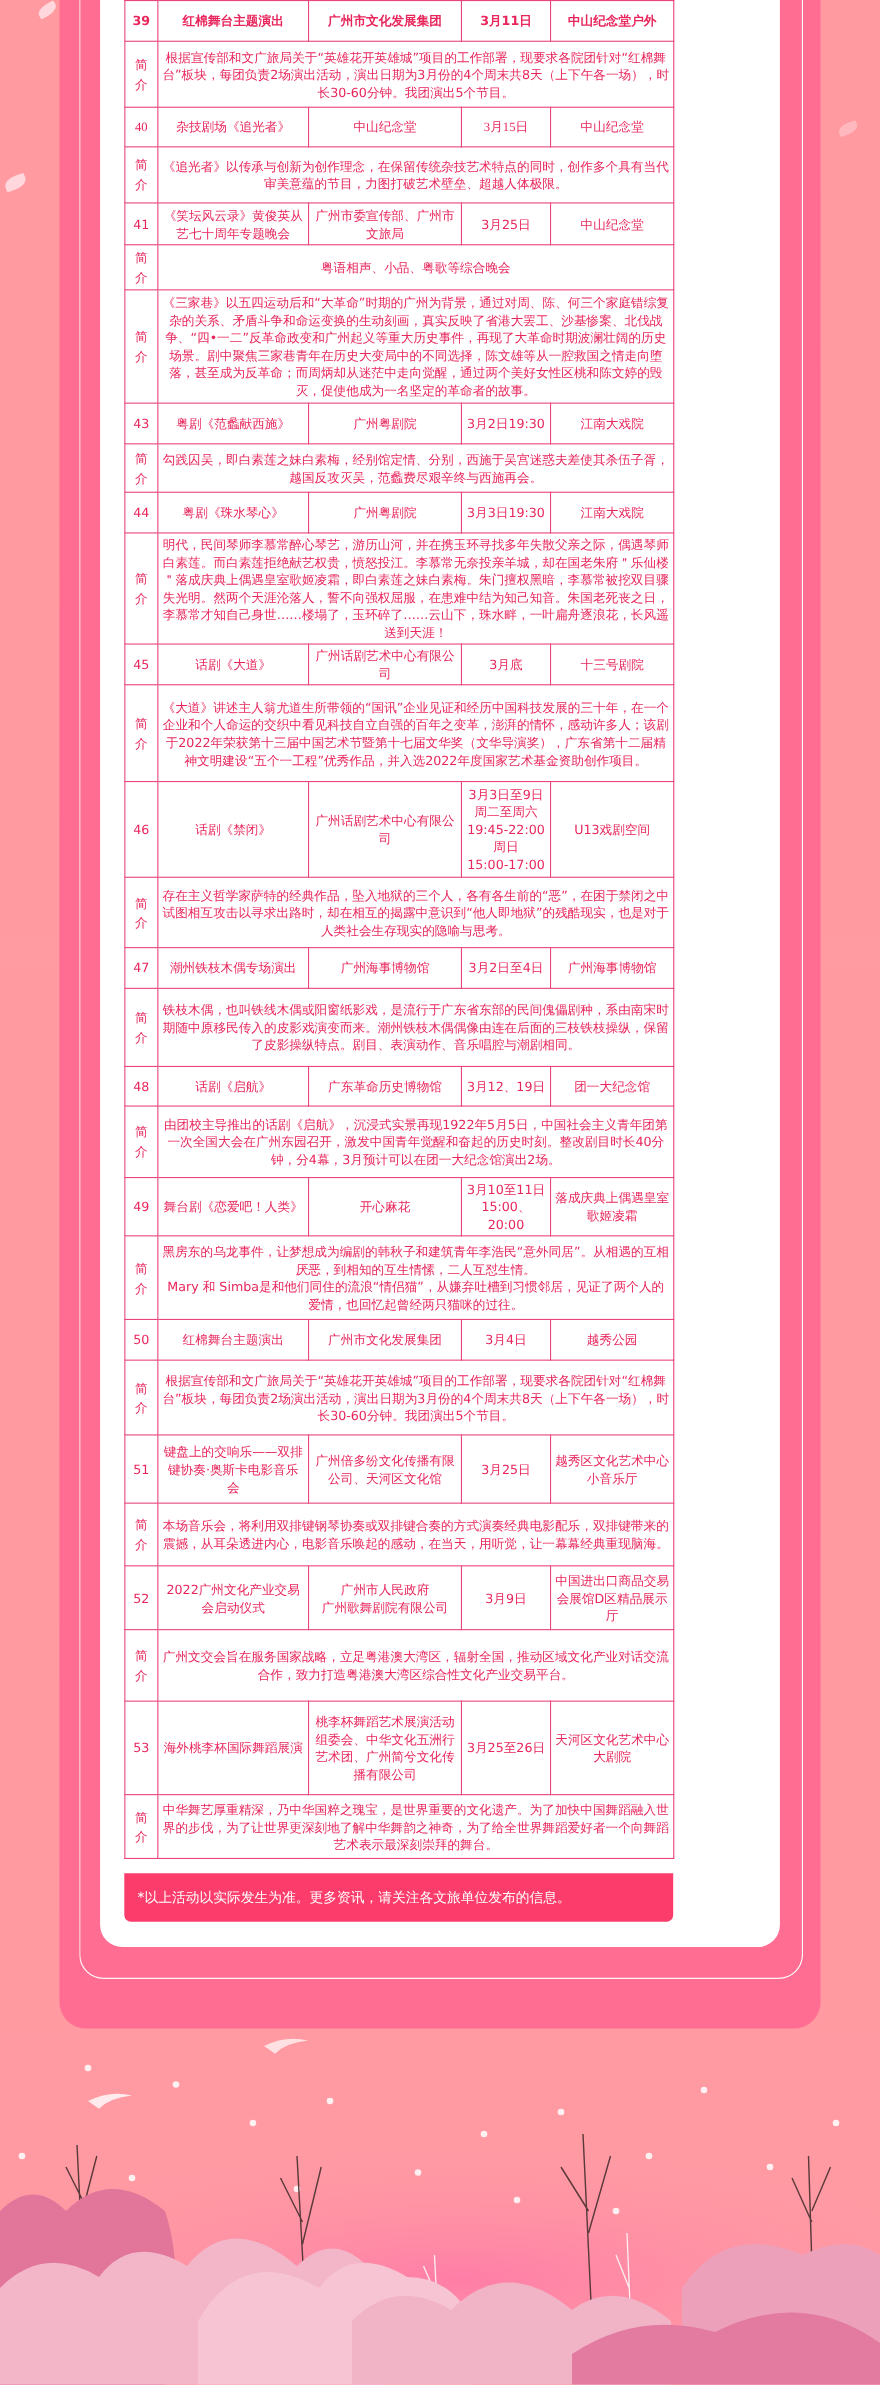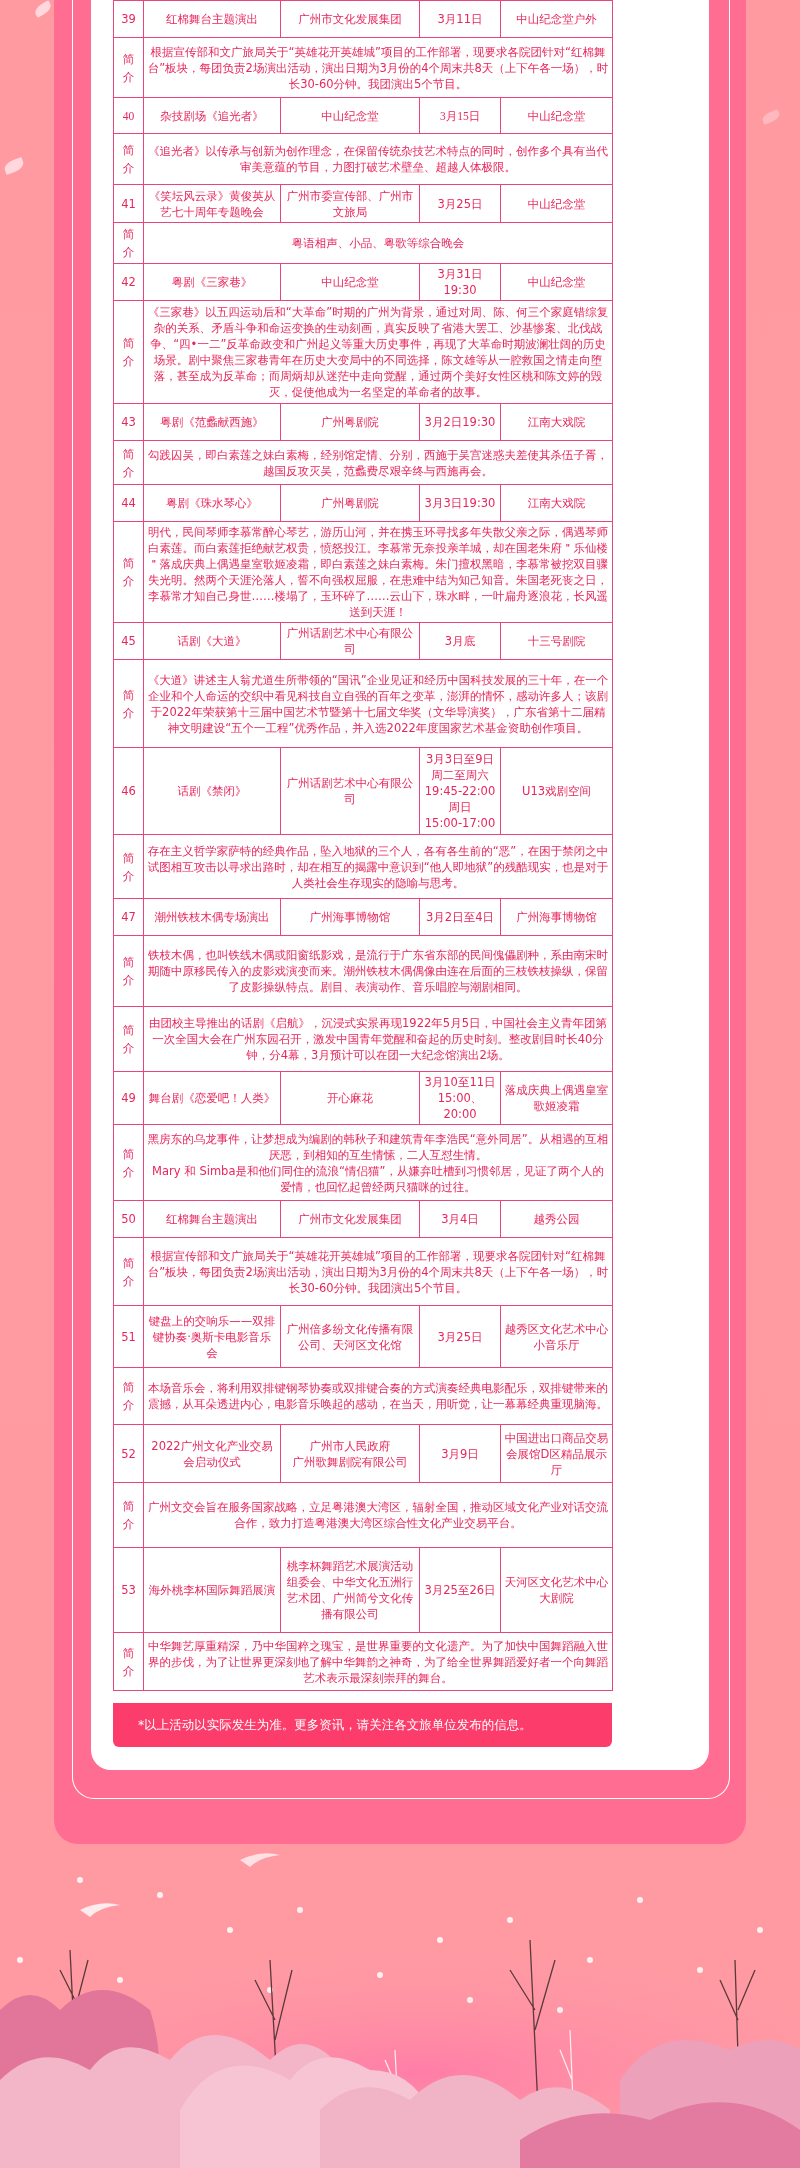--- a/index.html
+++ b/index.html
@@ -29,21 +29,21 @@
   table.events td {
     border: 1.5px solid #e8457a; text-align: center; vertical-align: middle;
     padding: 2px 3px; box-sizing: border-box;
   }
   td.no { color: #e8265c; }
   td.tag { line-height: 18px; }
   td.desc { padding: 4px 6px; }
   .footer-bar {
     position: absolute; left: 113px; top: 1703px; width: 499px; height: 44px;
     background: #fc3d6b; border-radius: 0 0 6px 6px; color: #ffffff;
-    font-size: 12.5px; line-height: 44px; box-sizing: border-box; padding-left: 25px;
+    font-size: 12.5px; line-height: 44px; box-sizing: border-box; padding-left: 12px;
   }
   .scene { position: absolute; left: 0; top: 1850px; width: 800px; height: 318px; overflow: hidden; }
 </style>
 </head>
 <body>
 
 <div class="petal" style="left:34px;top:4px;width:18px;height:10px;transform:rotate(-30deg);"></div>
 <div class="petal" style="left:4px;top:160px;width:20px;height:12px;transform:rotate(-20deg);"></div>
 <div class="petal" style="left:762px;top:112px;width:18px;height:10px;transform:rotate(-20deg);opacity:0.5"></div>
 
@@ -53,21 +53,21 @@
 
 <table class="events">
   <colgroup>
     <col style="width:30px">
       <col style="width:137px">
       <col style="width:139px">
       <col style="width:81px">
       <col style="width:112px">
   </colgroup>
   <tbody id="events-body">
-      <tr style="height: 37px;">
+      <tr style="height: 37px; font-weight: bold;">
         <td class="no">39</td>
         <td class="name">红棉舞台主题演出</td>
         <td class="organizer">广州市文化发展集团</td>
         <td class="date">3月11日</td>
         <td class="venue">中山纪念堂户外</td>
       </tr>
       <tr style="height: 60px;">
         <td class="tag">
           <div>简</div>
           <div>介</div>
@@ -94,27 +94,20 @@
         <td class="organizer">广州市委宣传部、广州市文旅局</td>
         <td class="date">3月25日</td>
         <td class="venue">中山纪念堂</td>
       </tr>
       <tr style="height: 41px;">
         <td class="tag">
           <div>简</div>
           <div>介</div>
         </td>
         <td class="desc" colspan="4">粤语相声、小品、粤歌等综合晚会</td>
-      </tr>
-      <tr style="height: 37px;">
-        <td class="no">42</td>
-        <td class="name">粤剧《三家巷》</td>
-        <td class="organizer">中山纪念堂</td>
-        <td class="date">3月31日19:30</td>
-        <td class="venue">中山纪念堂</td>
       </tr>
       <tr style="height: 103px;">
         <td class="tag">
           <div>简</div>
           <div>介</div>
         </td>
         <td class="desc" colspan="4">《三家巷》以五四运动后和“大革命”时期的广州为背景，通过对周、陈、何三个家庭错综复杂的关系、矛盾斗争和命运变换的生动刻画，真实反映了省港大罢工、沙基惨案、北伐战争、“四•一二”反革命政变和广州起义等重大历史事件，再现了大革命时期波澜壮阔的历史场景。剧中聚焦三家巷青年在历史大变局中的不同选择，陈文雄等从一腔救国之情走向堕落，甚至成为反革命；而周炳却从迷茫中走向觉醒，通过两个美好女性区桃和陈文婷的毁灭，促使他成为一名坚定的革命者的故事。</td>
       </tr>
       <tr style="height: 37px;">
         <td class="no">43</td>
@@ -184,20 +177,27 @@
         <td class="organizer">广州海事博物馆</td>
         <td class="date">3月2日至4日</td>
         <td class="venue">广州海事博物馆</td>
       </tr>
       <tr style="height: 71px;">
         <td class="tag">
           <div>简</div>
           <div>介</div>
         </td>
         <td class="desc" colspan="4">铁枝木偶，也叫铁线木偶或阳窗纸影戏，是流行于广东省东部的民间傀儡剧种，系由南宋时期随中原移民传入的皮影戏演变而来。潮州铁枝木偶偶像由连在后面的三枝铁枝操纵，保留了皮影操纵特点。剧目、表演动作、音乐唱腔与潮剧相同。</td>
+      </tr>
+      <tr style="height: 36px;">
+        <td class="no">48</td>
+        <td class="name">话剧《启航》</td>
+        <td class="organizer">广东革命历史博物馆</td>
+        <td class="date">3月12、19日</td>
+        <td class="venue">团一大纪念馆</td>
       </tr>
       <tr style="height: 65px;">
         <td class="tag">
           <div>简</div>
           <div>介</div>
         </td>
         <td class="desc" colspan="4">由团校主导推出的话剧《启航》，沉浸式实景再现1922年5月5日，中国社会主义青年团第一次全国大会在广州东园召开，激发中国青年觉醒和奋起的历史时刻。整改剧目时长40分钟，分4幕，3月预计可以在团一大纪念馆演出2场。</td>
       </tr>
       <tr style="height: 40px;">
         <td class="no">49</td>

